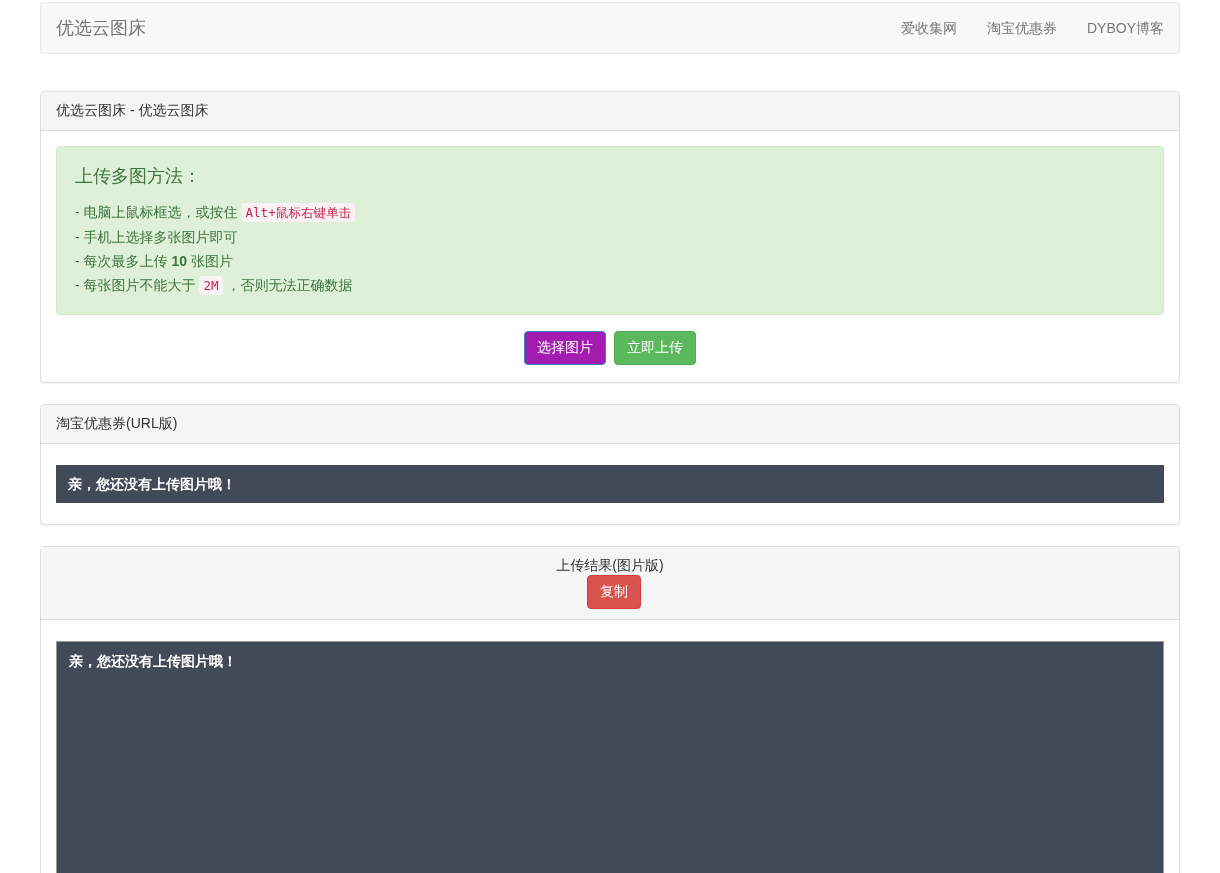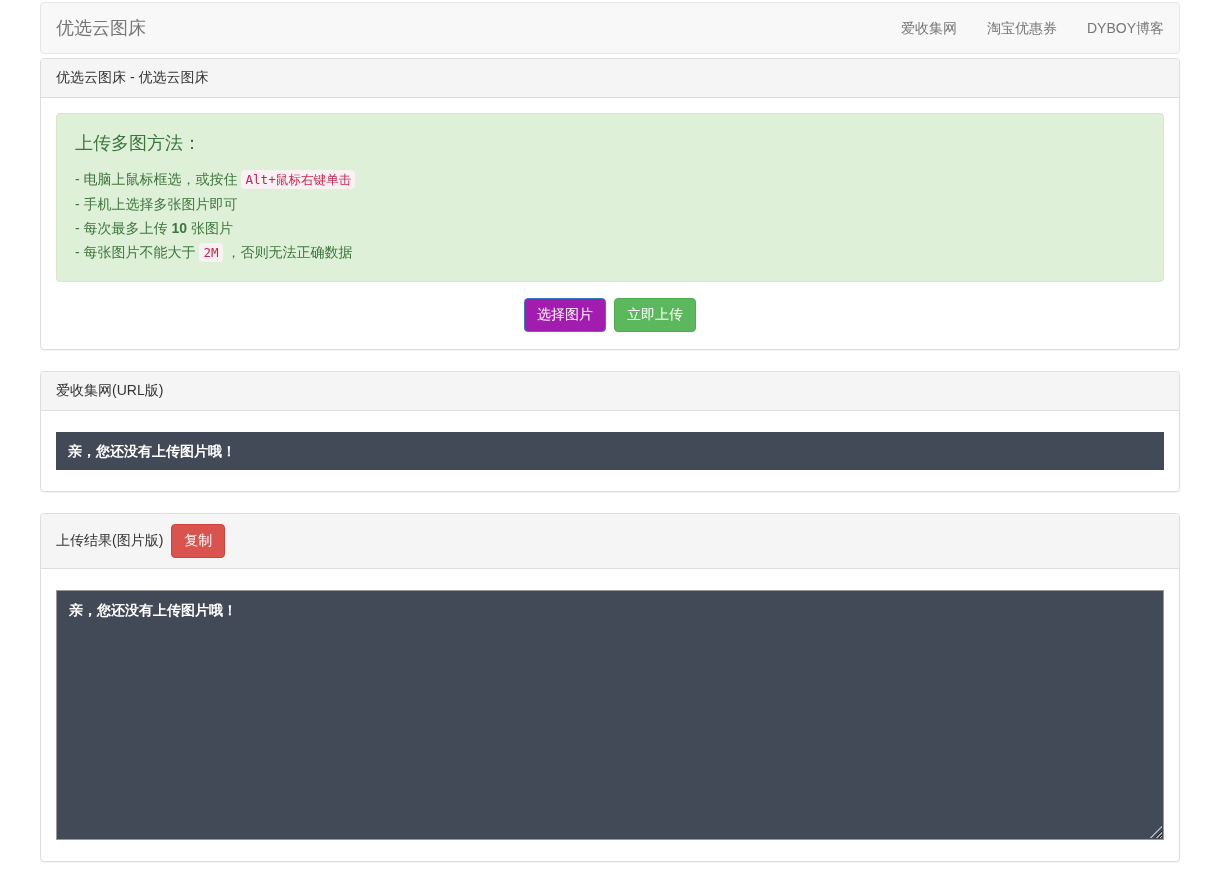--- a/index.html
+++ b/index.html
@@ -19,21 +19,21 @@
   }
   .container {
     width: 1170px;
     margin: 0 auto;
     padding: 0 15px;
   }
 
   
   .navbar {
     margin-top: 2px;
-    margin-bottom: 4px;
+    margin-bottom: 37px;
     min-height: 50px;
     background: #f8f8f8;
     border: 1px solid #e7e7e7;
     border-radius: 4px;
     display: flex;
     justify-content: space-between;
     align-items: center;
   }
   .navbar-brand {
     padding: 14px 15px;
@@ -116,21 +116,21 @@
     color: #fff;
     cursor: pointer;
     font-family: inherit;
     text-align: center;
   }
   .btn + .btn { margin-left: 4px; }
   .btn-primary { background: #a21caf; border-color: #357ebd; }
   .btn-success { background: #5cb85c; border-color: #4cae4c; }
   .btn-danger  { background: #d9534f; border-color: #d43f3a; }
   .heading-btn { margin-left: 8px; }
-  .heading-with-btn { padding: 10px 15px; }
+  .heading-with-btn { padding: 10px 15px; flex-direction: column; }
 
   
   .dark-box {
     background: #434a57;
     color: #fff;
     font-weight: bold;
     font-size: 14px;
     padding: 10px 12px;
     line-height: 18px;
   }
@@ -195,21 +195,21 @@
         </div>
         <div class="btn-row">
           <button class="btn btn-primary">选择图片</button>
           <button class="btn btn-success">立即上传</button>
         </div>
       </div>
     </div>
 
     <div class="panel">
       <div class="panel-heading">
-        <span>爱收集网(URL版)</span>
+        <span>淘宝优惠券(URL版)</span>
       </div>
       <div class="panel-body roomy">
         <div class="dark-box">亲，您还没有上传图片哦！</div>
       </div>
     </div>
 
     <div class="panel">
       <div class="panel-heading heading-with-btn">
         <span>上传结果(图片版)</span>
         <button class="btn btn-danger heading-btn">复制</button>

